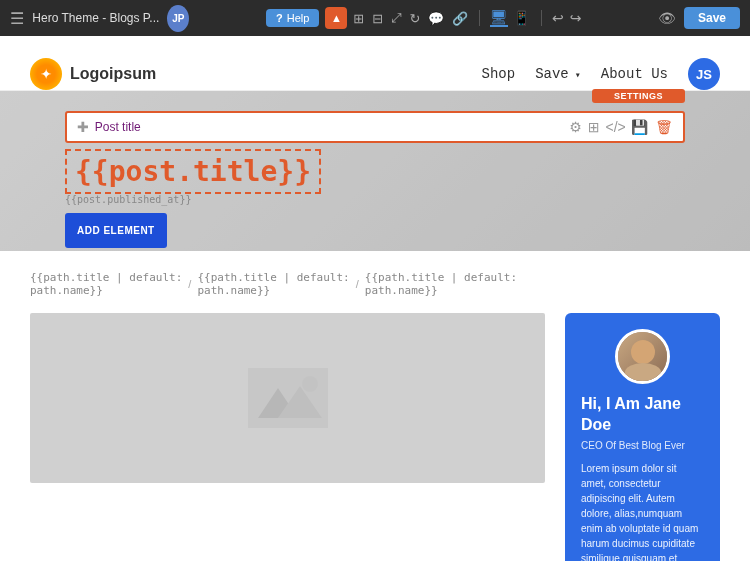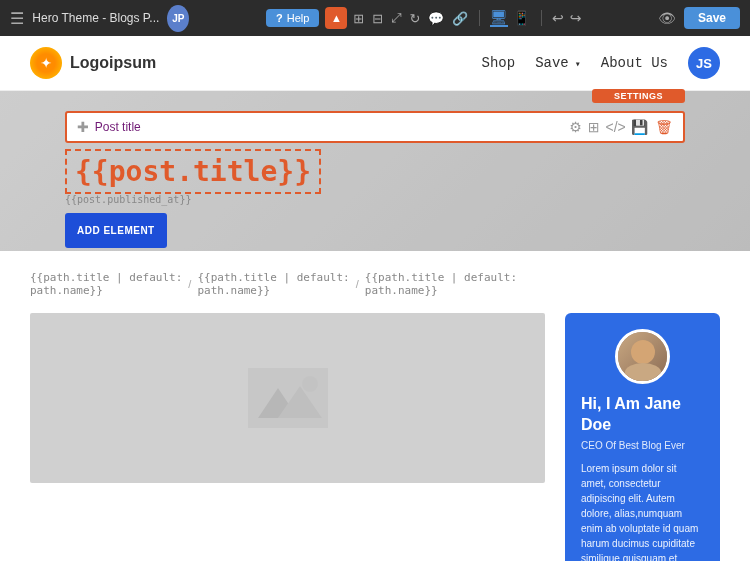--- a/index.html
+++ b/index.html
@@ -46,21 +46,21 @@
     .save-btn {
       background: #4a90d9; color: white; border: none; border-radius: 4px;
       padding: 4px 14px; font-size: 12px; font-weight: 600; cursor: pointer;
     }
 
     
     .navbar {
       height: 55px;
       background: white;
       display: flex;
-      align-items: center;
+      align-items: flex-end;
       justify-content: space-between;
       padding: 0 30px;
       border-bottom: 1px solid #eee;
       position: relative;
     }
     .logo { display: flex; align-items: center; gap: 8px; }
     .logo-icon {
       width: 32px; height: 32px;
       background: radial-gradient(circle, #ff8c00 40%, #ffcc00 100%);
       border-radius: 50%; position: relative; display: flex; align-items: center; justify-content: center;

